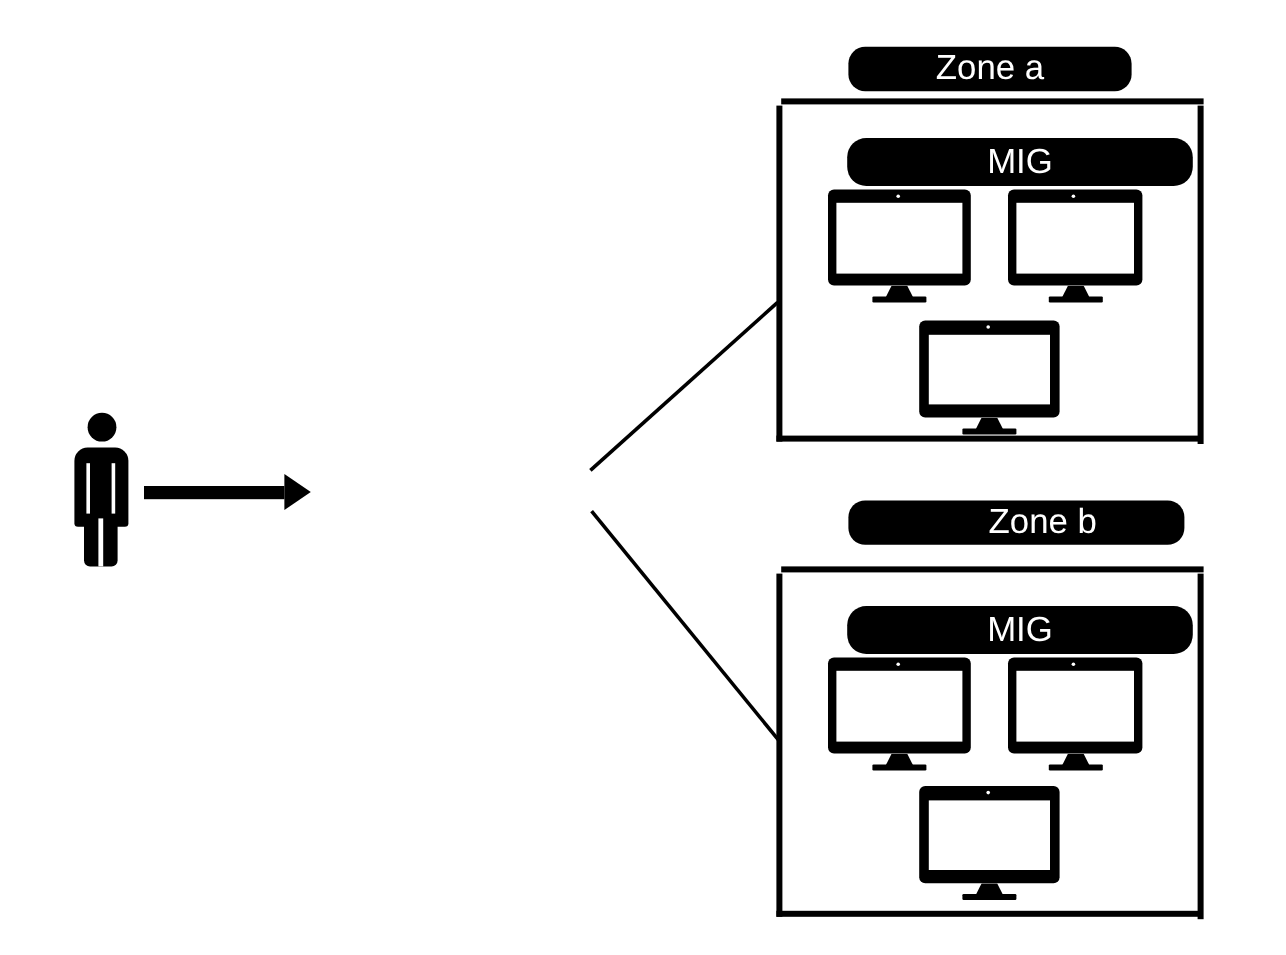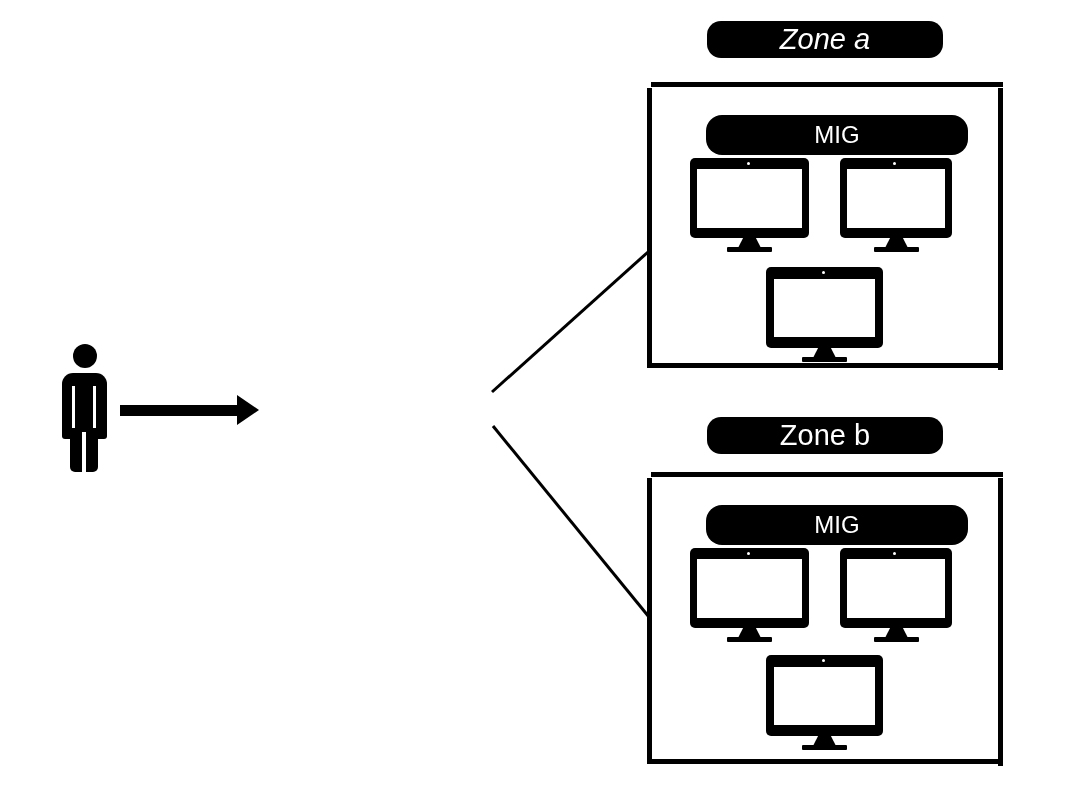--- a/index.html
+++ b/index.html
@@ -37,23 +37,23 @@
     white-space: nowrap;
     font-weight: 400;
   }
   .zone-pill {
     width: 236px;
     height: 37px;
     font-size: 29px;
     border-radius: 14px;
   }
   .mig-pill {
-    width: 262px;
+    width: 288px;
     height: 40px;
-    font-size: 24px;
+    font-size: 29px;
     border-radius: 16px;
     z-index: 6;
   }
 
   
   .zone-box {
     position: absolute;
     background: #ffffff;
   }
   .zone-box .edge { position: absolute; background: #000000; }
@@ -164,21 +164,21 @@
     <div class="body" style="left:10px; top:86px; width:28px; height:42px; border-radius:0 0 5px 5px;"></div>
     <div class="gap" style="left:22px; top:88px; width:4px; height:40px;"></div>
   </div>
 
   <div class="arrow-shaft" style="left:120px; top:405px; width:117px; height:11px;"></div>
   <div class="arrow-head" style="left:237px; top:395px;
               border-width:15px 0 15px 22px;
               border-left-color:#000000;"></div>
 
 
-  <div class="pill zone-pill" style="left:707px; top:21px;font-style:italic;">
+  <div class="pill zone-pill" style="left:707px; top:39px;">
     <span>Zone a</span>
   </div>
 
   <div class="zone-box" style="left:647px; top:82px; width:356px; height:288px;">
     <div class="edge edge-top" style="left:4px;  top:0px;   width:352px;"></div>
     <div class="edge edge-left" style="left:0px;  top:6px;   height:280px;"></div>
     <div class="edge edge-right" style="left:351px; top:6px;  height:282px;"></div>
     <div class="edge edge-bottom" style="left:0px;  top:281px; width:352px;"></div>
 
     <div class="pill mig-pill" style="left:59px; top:33px;">
@@ -203,21 +203,21 @@
 
     <div class="monitor" style="left:119px; top:185px; width:117px; height:96px;">
       <div class="bezel" style="height:81px;"></div>
       <div class="cam" style="left:56px; top:4px;"></div>
       <div class="screen" style="left:8px; top:12px; width:101px; height:58px;"></div>
       <div class="neck" style="left:47px; top:81px; width:23px; height:10px; clip-path:polygon(22% 0%, 78% 0%, 100% 100%, 0% 100%);"></div>
       <div class="base" style="left:36px; top:90px; width:45px; height:5px;"></div>
     </div>
   </div>
 
-  <div class="pill zone-pill" style="left:707px; top:417px;">
+  <div class="pill zone-pill" style="left:707px; top:417px;padding-left:44px;">
     <span>Zone b</span>
   </div>
 
   <div class="zone-box" style="left:647px; top:472px; width:356px; height:294px;">
     <div class="edge edge-top" style="left:4px;  top:0px;   width:352px;"></div>
     <div class="edge edge-left" style="left:0px;  top:6px;   height:286px;"></div>
     <div class="edge edge-right" style="left:351px; top:6px;  height:288px;"></div>
     <div class="edge edge-bottom" style="left:0px;  top:287px; width:352px;"></div>
 
     <div class="pill mig-pill" style="left:59px; top:33px;">

